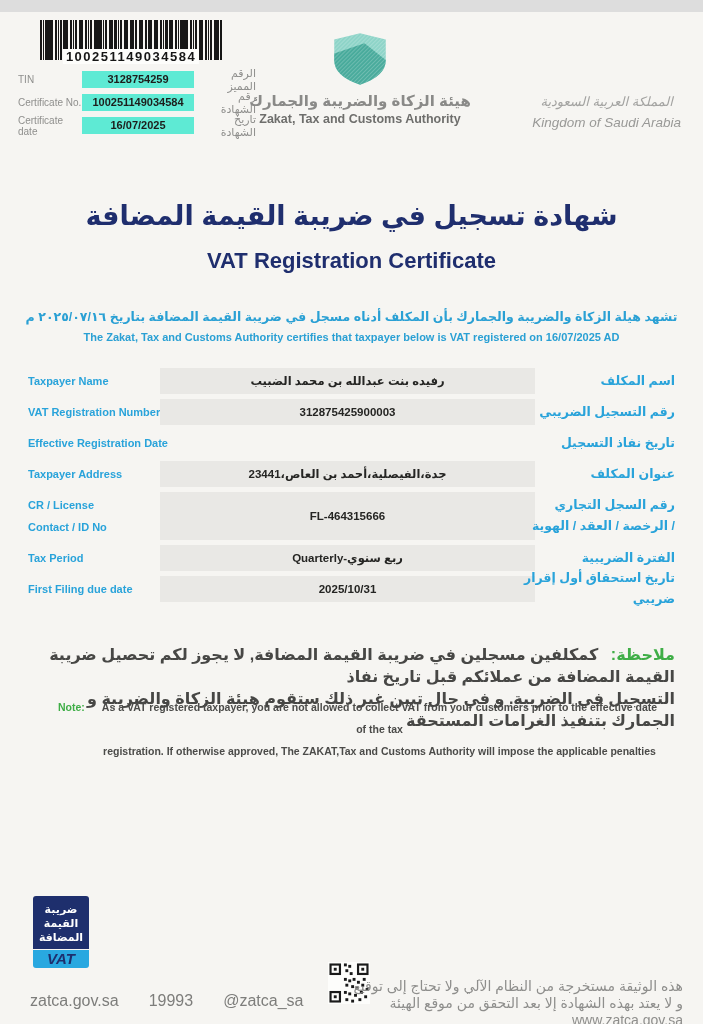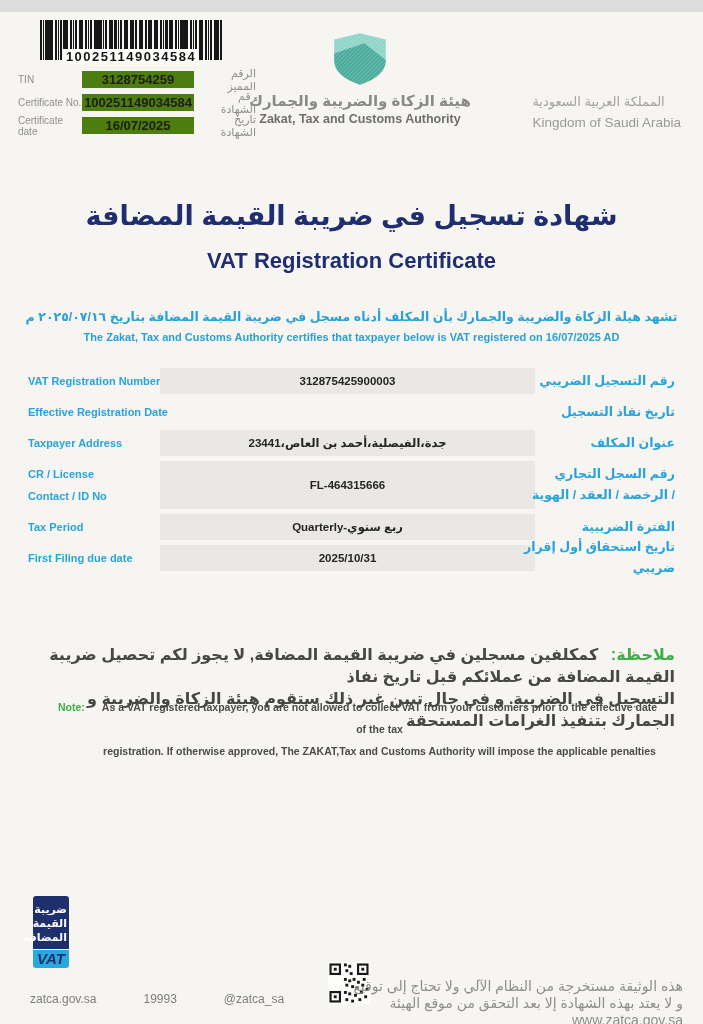--- a/index.html
+++ b/index.html
@@ -18,29 +18,29 @@
   }
   .barcode-number {
     position:absolute; left:50%; transform:translateX(-50%); bottom:-4px;
     background:#fdfdfb; padding:0 3px; white-space:nowrap;
     font-weight:bold; font-size:13px; letter-spacing:1.5px; color:#161616;
   }
   .hdr-info { position:absolute; left:18px; top:58px; }
   .hdr-row { display:flex; align-items:center; height:19px; margin-bottom:4px; }
   .hdr-en { width:64px; font-size:10px; color:#8f8f8d; }
   .hdr-val {
-    width:112px; height:17px; line-height:17px; background:#4d7c0f;
-    text-align:center; font-weight:bold; font-size:13px; color:#1d1d1b;
+    width:112px; height:17px; line-height:17px; background:#5eead4;
+    text-align:center; font-weight:bold; font-size:11px; color:#1d1d1b;
   }
   .hdr-ar { width:56px; text-align:right; font-size:11px; color:#8f8f8d; margin-left:6px; direction:rtl; }
   .authority { position:absolute; left:240px; top:20px; width:240px; text-align:center; }
   .authority svg { display:block; margin:0 auto; }
   .authority-ar { margin-top:6px; font-size:15px; font-weight:bold; color:#8a8a88; direction:rtl; }
   .authority-en { margin-top:2px; font-size:12.5px; font-weight:bold; color:#6e6e6c; }
-  .kingdom { position:absolute; right:22px; top:82px; text-align:left; }
+  .kingdom { position:absolute; right:22px; top:82px; text-align:center;font-style:italic; }
   .kingdom-ar { font-size:13px; color:#a3a3a1; direction:rtl; }
   .kingdom-en { margin-top:6px; font-size:13.5px; color:#999997; }
   
   .title-ar {
     position:absolute; top:188px; left:0; right:0; text-align:center;
     font-size:27px; font-weight:800; color:#1f2e6e; direction:rtl;
   }
   .title-en {
     position:absolute; top:236px; left:0; right:0; text-align:center;
     font-size:22px; font-weight:800; color:#1f2e6e;
@@ -79,34 +79,34 @@
   .note-ar .line1 { text-align:right; }
   .note-ar .line2 { }
   .note-label-ar { color:#3fae47; margin-left:8px; }
   .note-en {
     position:absolute; top:684px; left:58px; right:40px;
     font-size:10.5px; font-weight:bold; color:#4b4b49; line-height:22px;
   }
   .note-label-en { position:absolute; left:0; top:0; color:#3fae47; }
   .note-en-text { margin-left:38px; text-align:center; }
   
-  .vat-logo { position:absolute; left:33px; top:884px; width:36px; }
+  .vat-logo { position:absolute; left:33px; top:884px; width:56px; }
   .vat-top {
     background:#1e2f6d; color:#ffffff; text-align:center; direction:rtl;
     font-weight:bold; font-size:11px; line-height:14px; padding:6px 2px 5px;
     border-radius:3px 3px 0 0;
   }
   .vat-bottom {
     background:#29a8e0; color:#1e2f6d; text-align:center;
     font-weight:800; font-style:italic; font-size:15px; line-height:18px;
     border-radius:0 0 3px 3px; margin-top:1px;
   }
   .footer-links {
-    position:absolute; left:30px; top:980px; display:flex; gap:47px;
-    font-size:12px; color:#7d7d7b;text-align:center;
+    position:absolute; left:30px; top:980px; display:flex; gap:30px;
+    font-size:16px; color:#7d7d7b;text-align:center;
   }
   .qr { position:absolute; left:328px; top:950px; }
   .disclaimer {
     position:absolute; right:20px; top:966px; text-align:right; direction:rtl;
     font-size:14px; color:#8e8e8c; line-height:17px;
   }
   .disclaimer .url { direction:ltr; }
 </style>
 </head>
 <body>
@@ -157,20 +157,25 @@
     <div class="kingdom-en">Kingdom of Saudi Arabia</div>
   </div>
 
   <div class="title-ar">شهادة تسجيل في ضريبة القيمة المضافة</div>
   <div class="title-en">VAT Registration Certificate</div>
   <div class="stmt-ar">تشهد هيلة الزكاة والضريبة والجمارك بأن المكلف أدناه مسجل في ضريبة القيمة المضافة بتاريخ ٢٠٢٥/٠٧/١٦ م</div>
   <div class="stmt-en">The Zakat, Tax and Customs Authority certifies that taxpayer below is VAT registered on 16/07/2025 AD</div>
 
   <div class="fields">
 
+    <div class="t-row">
+      <div class="t-en">Taxpayer Name</div>
+      <div class="t-cell" dir="rtl">رفيده بنت عبدالله بن محمد الضبيب</div>
+      <div class="t-ar">اسم المكلف</div>
+    </div>
 
     <div class="t-row">
       <div class="t-en">VAT Registration Number</div>
       <div class="t-cell">312875425900003</div>
       <div class="t-ar">رقم التسجيل الضريبي</div>
     </div>
 
     <div class="t-row">
       <div class="t-en">Effective Registration Date</div>
       <div class="t-ar">تاريخ نفاذ التسجيل</div>

